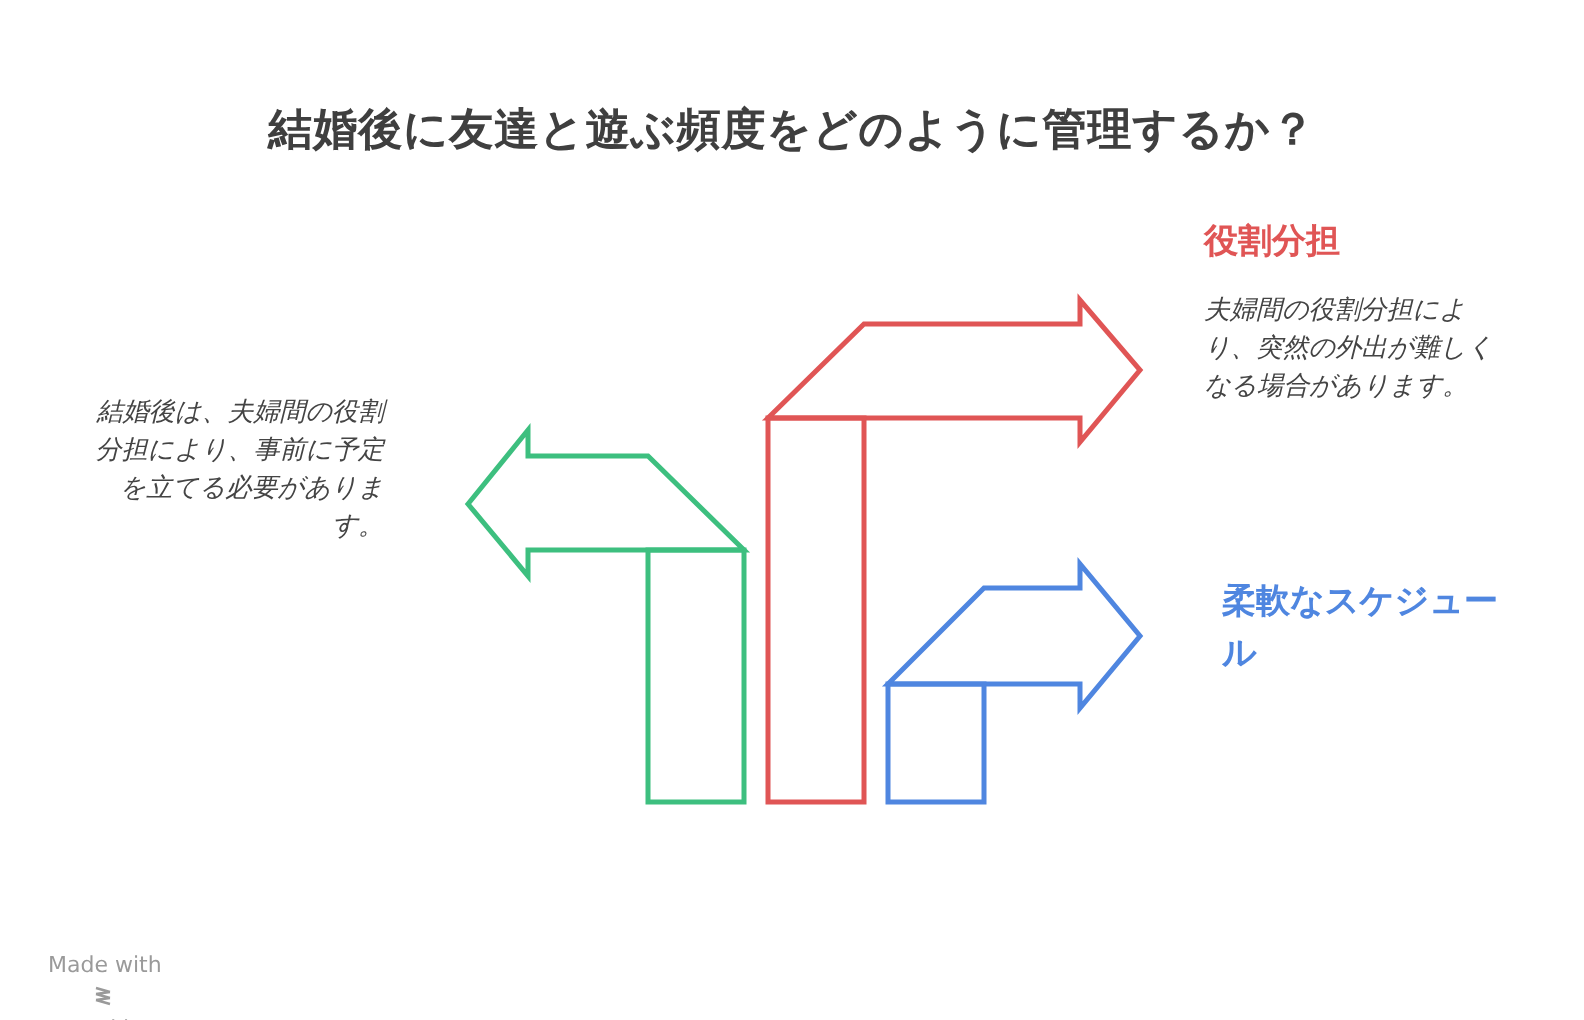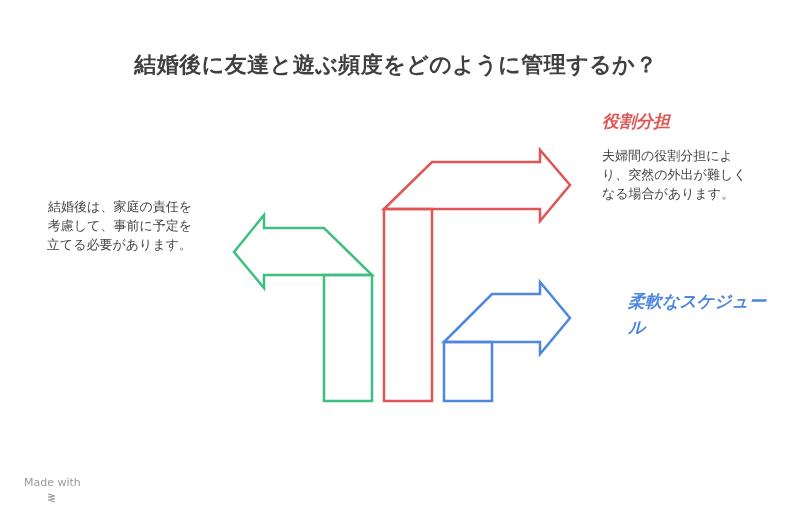--- a/index.html
+++ b/index.html
@@ -2,26 +2,26 @@
 <html><head>
 <meta charset="utf-8">
 <style>
   html, body { margin:0; padding:0; background:#ffffff; }
   body { width:792px; height:510px; position:relative; overflow:hidden;
          font-family:"DejaVu Sans","Liberation Sans",sans-serif; }
   .title { position:absolute; left:0; width:792px; top:50px; text-align:center;
            font-size:22px; font-weight:bold; color:#3f3f3f; letter-spacing:0.5px; }
   .diagram { position:absolute; left:0; top:0; }
   .block { position:absolute; }
-  .block .head { font-size:17px; font-weight:bold; line-height:26px;font-style:italic; }
-  .block .body { font-size:13px; color:#444444; line-height:19px; margin-top:12px; }
+  .block .head { font-size:17px; font-weight:bold; line-height:26px; }
+  .block .body { font-size:13px; color:#444444; line-height:19px; margin-top:12px;font-style:italic; }
   .left { left:40px; top:185px; width:152px; text-align:right; }
   .left .body { width:150px; margin-left:auto; }
   .right-top { left:602px; top:108px; width:150px; }
-  .right-bot { left:628px; top:288px; width:150px; }
+  .right-bot { left:611px; top:288px; width:150px; }
   .footer { position:absolute; left:24px; top:476px; font-size:11px; color:#9a9a9a;
             display:flex; align-items:center; gap:4px;flex-direction:column; }
   .footer svg { display:block; }
 </style>
 </head>
 <body>
 
 <div class="title">結婚後に友達と遊ぶ頻度をどのように管理するか？</div>
 
 <svg class="diagram" width="792" height="510" viewBox="0 0 792 510">
@@ -36,21 +36,21 @@
     <rect x="384" y="209" width="48" height="192"></rect>
   </g>
 
   <g fill="none" stroke="#4f86e0" stroke-width="2.5" stroke-linejoin="miter">
     <polygon points="444,342 492,294 540,294 540,282 570,318 540,354 540,342"></polygon>
     <rect x="444" y="342" width="48" height="59"></rect>
   </g>
 </svg>
 
 <div class="block left">
-  <div class="body">結婚後は、家庭の責任を考慮して、事前に予定を立てる必要があります。</div>
+  <div class="body">結婚後は、夫婦間の役割分担により、事前に予定を立てる必要があります。</div>
 </div>
 
 <div class="block right-top">
   <div class="head" style="color:#e05555">役割分担</div>
   <div class="body">夫婦間の役割分担により、突然の外出が難しくなる場合があります。</div>
 </div>
 
 <div class="block right-bot">
   <div class="head" style="color:#4f86e0">柔軟なスケジュール</div>
 </div>

